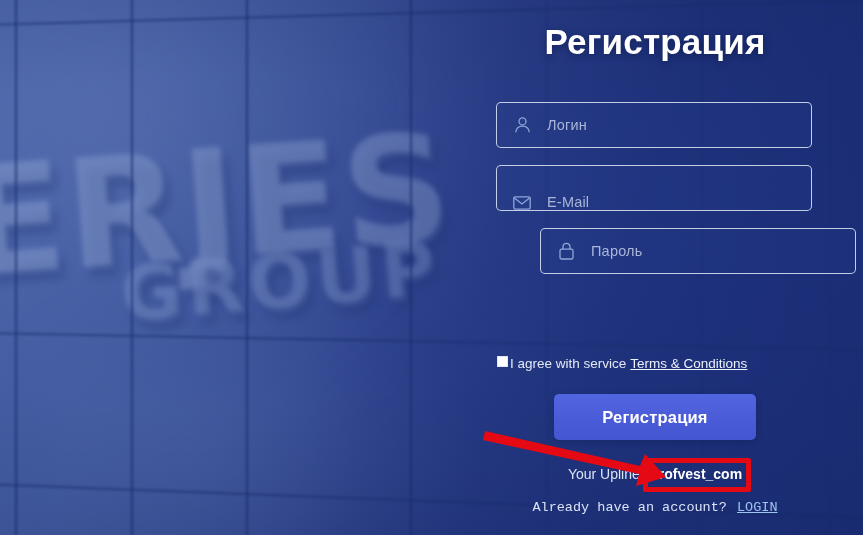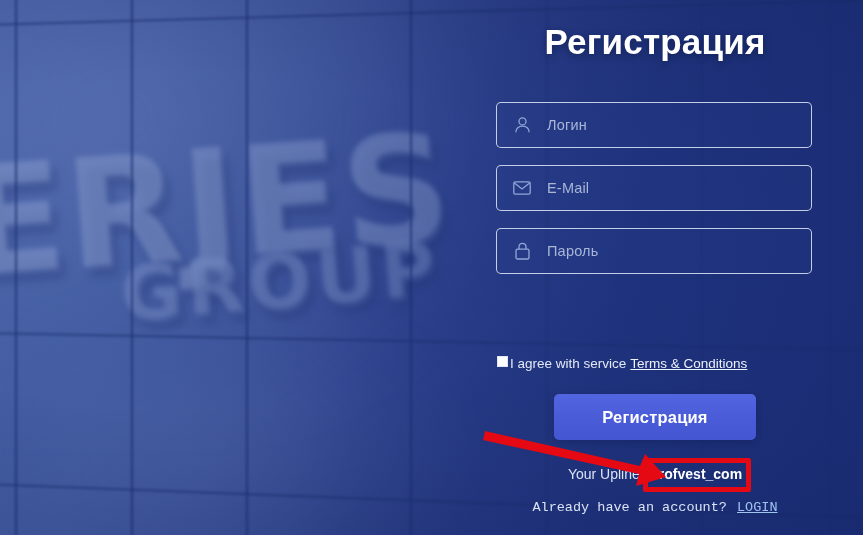--- a/index.html
+++ b/index.html
@@ -176,22 +176,22 @@
     flex: 0 0 50px;
   }
   .field-icon svg { display: block; }
   .field-ph {
     color: #a9b6d8;
     font-size: 14.5px;
     letter-spacing: 0.2px;
   }
 
   #field-login    { top: 102px; }
-  #field-email    { top: 165px; }
-  #field-password { top: 228px; }
+  #field-email    { top: 165px; align-items: flex-end; }
+  #field-password { top: 228px; margin-left: 44px; }
   #field-repeat   { top: 291px; }
 
   
   .terms-row {
     position: absolute;
     left: 1px;
     top: 356px;
     display: flex;
     align-items: flex-start;
     color: #e3e9f7;

